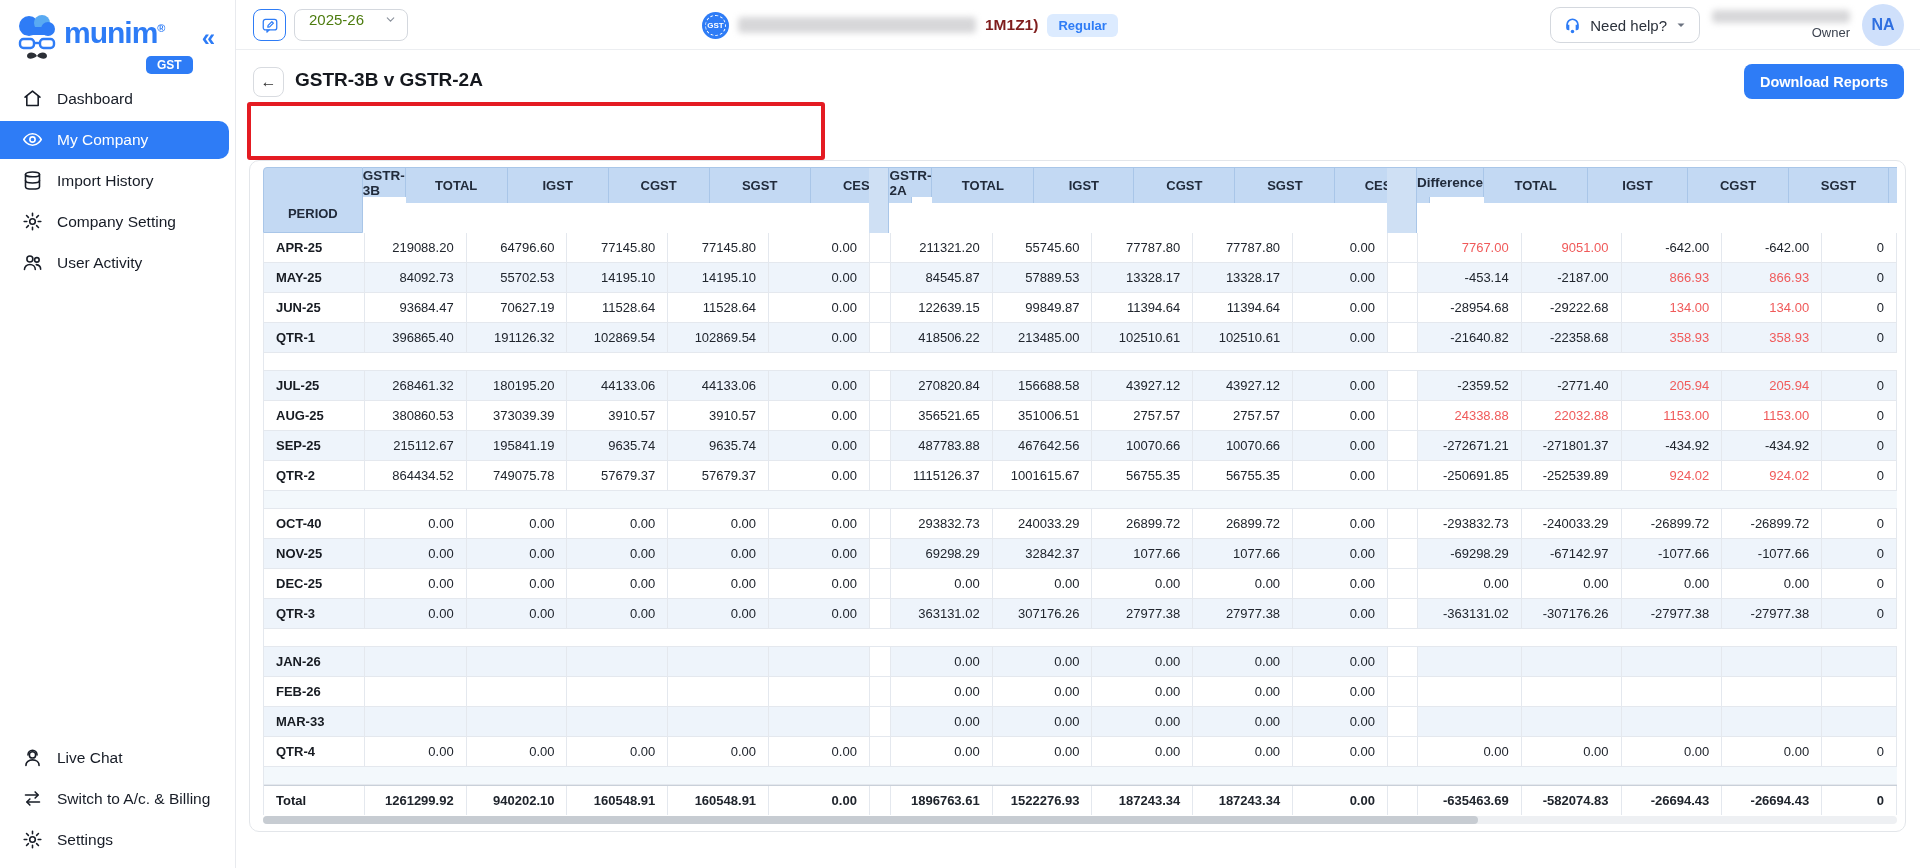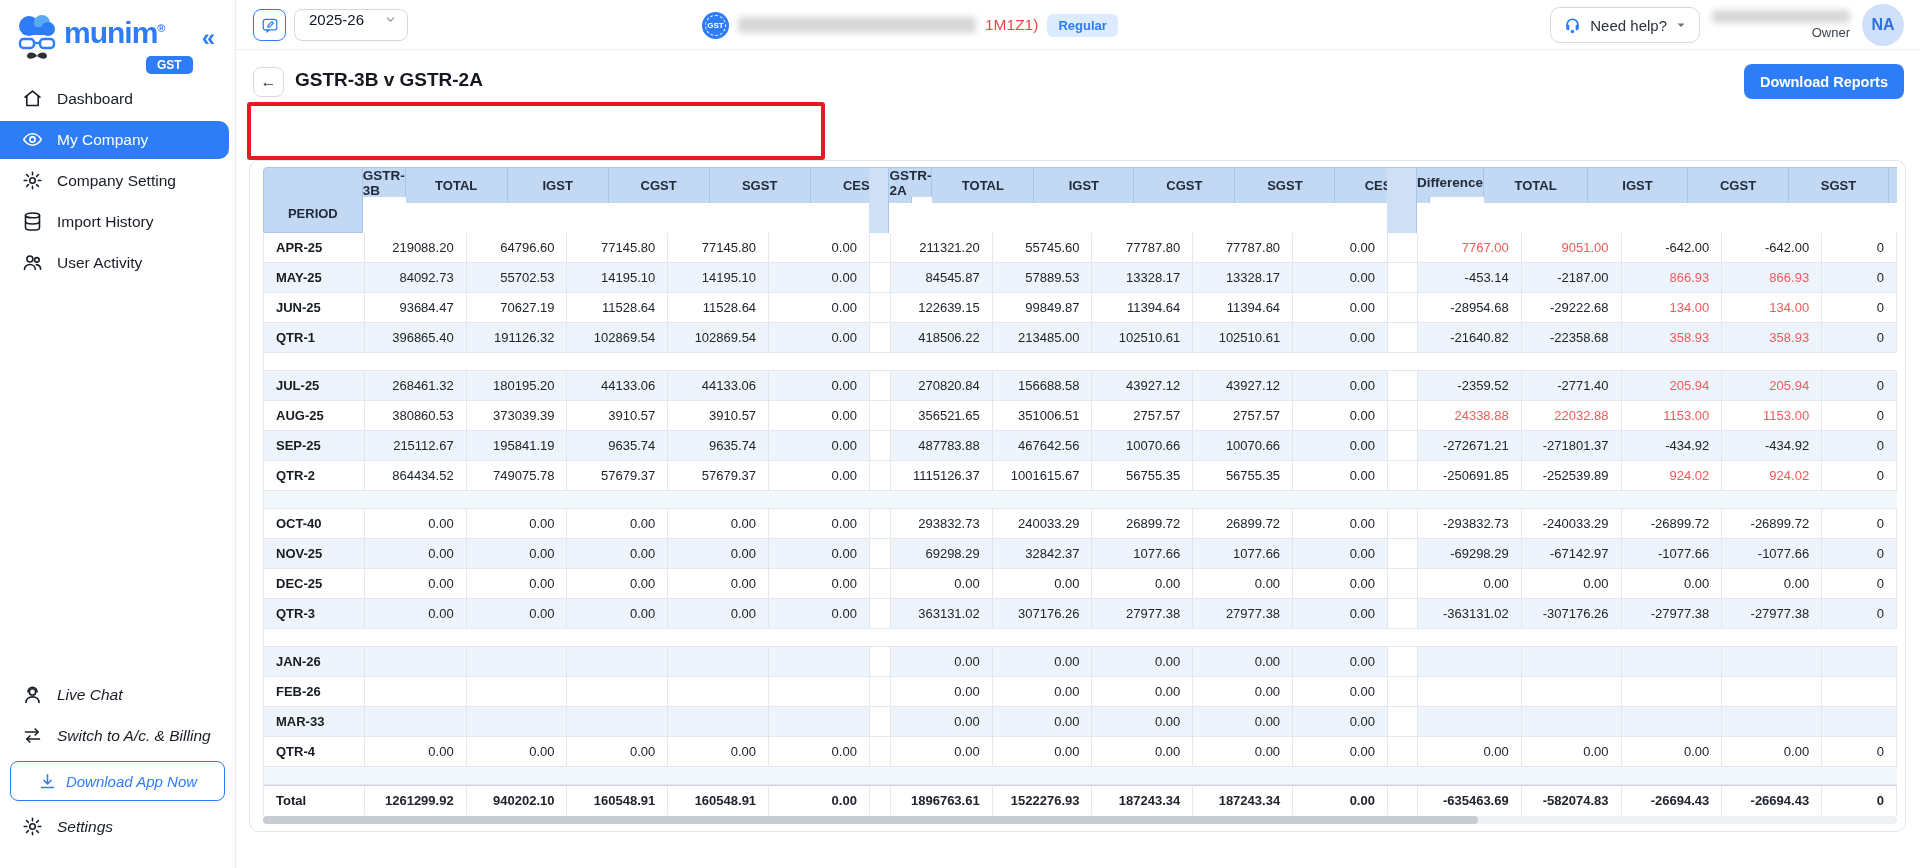--- a/index.html
+++ b/index.html
@@ -14,42 +14,42 @@
   .brand-reg { font-size:11px; vertical-align:super; }
   .gst-badge { position:absolute; left:146px; top:56px; background:#2e7cf6; color:#fff; font-size:12px;
     font-weight:700; padding:2px 11px; border-radius:5px; }
   .collapse-btn { position:absolute; right:20px; top:26px; color:#2e7cf6; font-size:24px; font-weight:700; cursor:pointer; line-height:1; }
   .menu { position:absolute; top:78px; left:0; right:0; }
   .menu-item { height:41px; display:flex; align-items:center; gap:14px; padding-left:22px;
     font-size:15.5px; font-weight:500; color:#171c26; cursor:pointer; }
   .menu-item svg { width:21px; height:21px; stroke:#171c26; fill:none; stroke-width:1.8; stroke-linecap:round; stroke-linejoin:round; flex:0 0 auto; }
   .menu-item.active { background:#2e7cf6; color:#fff; width:229px; border-radius:0 10px 10px 0; height:38px; margin:1.5px 0; }
   .menu-item.active svg { stroke:#fff; }
-  .sidebar-bottom { position:absolute; bottom:21px; left:0; right:0;font-style:italic; }
+  .sidebar-bottom { position:absolute; bottom:8px; left:0; right:0; }
   .download-app { margin:5px 10px; height:40px; border:1.5px solid #2e7cf6; border-radius:8px;
     display:flex; align-items:center; justify-content:center; gap:9px; color:#2e7cf6; font-size:15px; font-weight:500; cursor:pointer; }
   .download-app svg { width:19px; height:19px; stroke:#2e7cf6; fill:none; stroke-width:1.9; stroke-linecap:round; stroke-linejoin:round; }
 
   
   .topbar { position:absolute; left:236px; right:0; top:0; height:50px; background:#fff;
     border-bottom:1px solid #eceef1; z-index:10; }
   .compose-btn { position:absolute; left:17px; top:9px; width:33px; height:32px; border:1.5px solid #2e7cf6;
     border-radius:8px; display:flex; align-items:center; justify-content:center; cursor:pointer; background:#fff; }
   .compose-btn svg { width:18px; height:18px; stroke:#2e7cf6; fill:none; stroke-width:1.7; stroke-linecap:round; stroke-linejoin:round; }
   .fy-select { position:absolute; left:58px; top:9px; width:114px; height:32px; border:1px solid #d4d8de;
     border-radius:8px; display:flex; align-items:center; justify-content:space-between; padding:0 10px 12px 14px;
-    font-size:15px; color:#0f172a; cursor:pointer; background:#fff; }
+    font-size:15px; color:#4d7c0f; cursor:pointer; background:#fff; }
   .fy-select svg { width:13px; height:13px; stroke:#8b929c; fill:none; stroke-width:2; stroke-linecap:round; }
   .company-center { position:absolute; left:466px; top:0; height:50px; display:flex; align-items:center; gap:9px; }
   .gst-stamp { width:27px; height:27px; border-radius:50%; background:#2e7cf6; display:flex; align-items:center; justify-content:center; position:relative; }
   .gst-stamp::before { content:""; position:absolute; inset:3px; border:1px dashed #fff; border-radius:50%; }
   .gst-stamp span { color:#fff; font-size:8px; font-weight:700; }
   .blur-chip { background:#d7d7d9; border-radius:4px; filter:blur(3px); }
   .company-blur { width:238px; height:16px; }
-  .company-suffix { font-size:15.5px; font-weight:400; color:#ef4444; }
+  .company-suffix { font-size:15.5px; font-weight:700; color:#7f1d1d; }
   .regular-badge { background:#dcebff; color:#2e7cf6; font-size:13px; font-weight:600; padding:4px 11px; border-radius:6px; }
   .topbar-right { position:absolute; right:16px; top:0; height:50px; display:flex; align-items:center; gap:12px; }
   .need-help { height:36px; border:1px solid #d4d8de; border-radius:10px; display:flex; align-items:center;
     gap:8px; padding:0 12px; cursor:pointer; background:#fff; font-size:15px; color:#2b313b; }
   .need-help .hs { width:19px; height:19px; fill:#2e7cf6; }
   .need-help .caret { width:12px; height:12px; fill:#6b7280; }
   .owner-block { display:flex; flex-direction:column; align-items:flex-end; gap:2px; }
   .owner-blur { width:138px; height:13px; }
   .owner-label { font-size:13px; color:#3c4350; }
   .avatar { width:42px; height:42px; border-radius:50%; background:#cfe0fb; color:#2f6fe0;
@@ -133,32 +133,32 @@
       </div>
       <div class="menu-item active">
         <svg viewBox="0 0 24 24">
           <path d="M2 12s3.8-6.5 10-6.5S22 12 22 12s-3.8 6.5-10 6.5S2 12 2 12z"></path>
           <circle cx="12" cy="12" r="3"></circle>
         </svg>
         <span>My Company</span>
       </div>
       <div class="menu-item">
         <svg viewBox="0 0 24 24">
-          <circle cx="12" cy="12" r="3.2"></circle>
-          <path d="M12 2.5v3M12 18.5v3M2.5 12h3M18.5 12h3M5.2 5.2l2.1 2.1M16.7 16.7l2.1 2.1M18.8 5.2l-2.1 2.1M7.3 16.7l-2.1 2.1"></path>
-        </svg>
-        <span>Company Setting</span>
-      </div>
-      <div class="menu-item">
-        <svg viewBox="0 0 24 24">
           <ellipse cx="12" cy="5" rx="8" ry="2.8"></ellipse>
           <path d="M4 5v7c0 1.6 3.6 2.8 8 2.8s8-1.2 8-2.8V5"></path>
           <path d="M4 12v7c0 1.6 3.6 2.8 8 2.8s8-1.2 8-2.8v-7"></path>
         </svg>
         <span>Import History</span>
+      </div>
+      <div class="menu-item">
+        <svg viewBox="0 0 24 24">
+          <circle cx="12" cy="12" r="3.2"></circle>
+          <path d="M12 2.5v3M12 18.5v3M2.5 12h3M18.5 12h3M5.2 5.2l2.1 2.1M16.7 16.7l2.1 2.1M18.8 5.2l-2.1 2.1M7.3 16.7l-2.1 2.1"></path>
+        </svg>
+        <span>Company Setting</span>
       </div>
       <div class="menu-item">
         <svg viewBox="0 0 24 24">
           <circle cx="9" cy="8" r="3.4"></circle>
           <path d="M2.8 20c0-3.5 2.8-5.8 6.2-5.8s6.2 2.3 6.2 5.8"></path>
           <circle cx="17" cy="9" r="2.6"></circle>
           <path d="M16.3 14.4c2.9.4 5 2.4 5 5.3"></path>
         </svg>
         <span>User Activity</span>
       </div>
@@ -173,28 +173,20 @@
         <span>Live Chat</span>
       </div>
       <div class="menu-item">
         <svg viewBox="0 0 24 24">
           <path d="M4 8h14"></path>
           <path d="M15 4.5 18.5 8 15 11.5"></path>
           <path d="M20 16H6"></path>
           <path d="M9 12.5 5.5 16 9 19.5"></path>
         </svg>
         <span>Switch to A/c. &amp; Billing</span>
-      </div>
-      <div class="download-app">
-        <svg viewBox="0 0 24 24">
-          <path d="M12 3.5v10.5"></path>
-          <path d="M7.5 10.5 12 15l4.5-4.5"></path>
-          <path d="M4.5 19.5h15"></path>
-        </svg>
-        <span>Download App Now</span>
       </div>
       <div class="menu-item">
         <svg viewBox="0 0 24 24">
           <circle cx="12" cy="12" r="3.2"></circle>
           <path d="M12 2.5v3M12 18.5v3M2.5 12h3M18.5 12h3M5.2 5.2l2.1 2.1M16.7 16.7l2.1 2.1M18.8 5.2l-2.1 2.1M7.3 16.7l-2.1 2.1"></path>
         </svg>
         <span>Settings</span>
       </div>
     </div>
 </aside>

